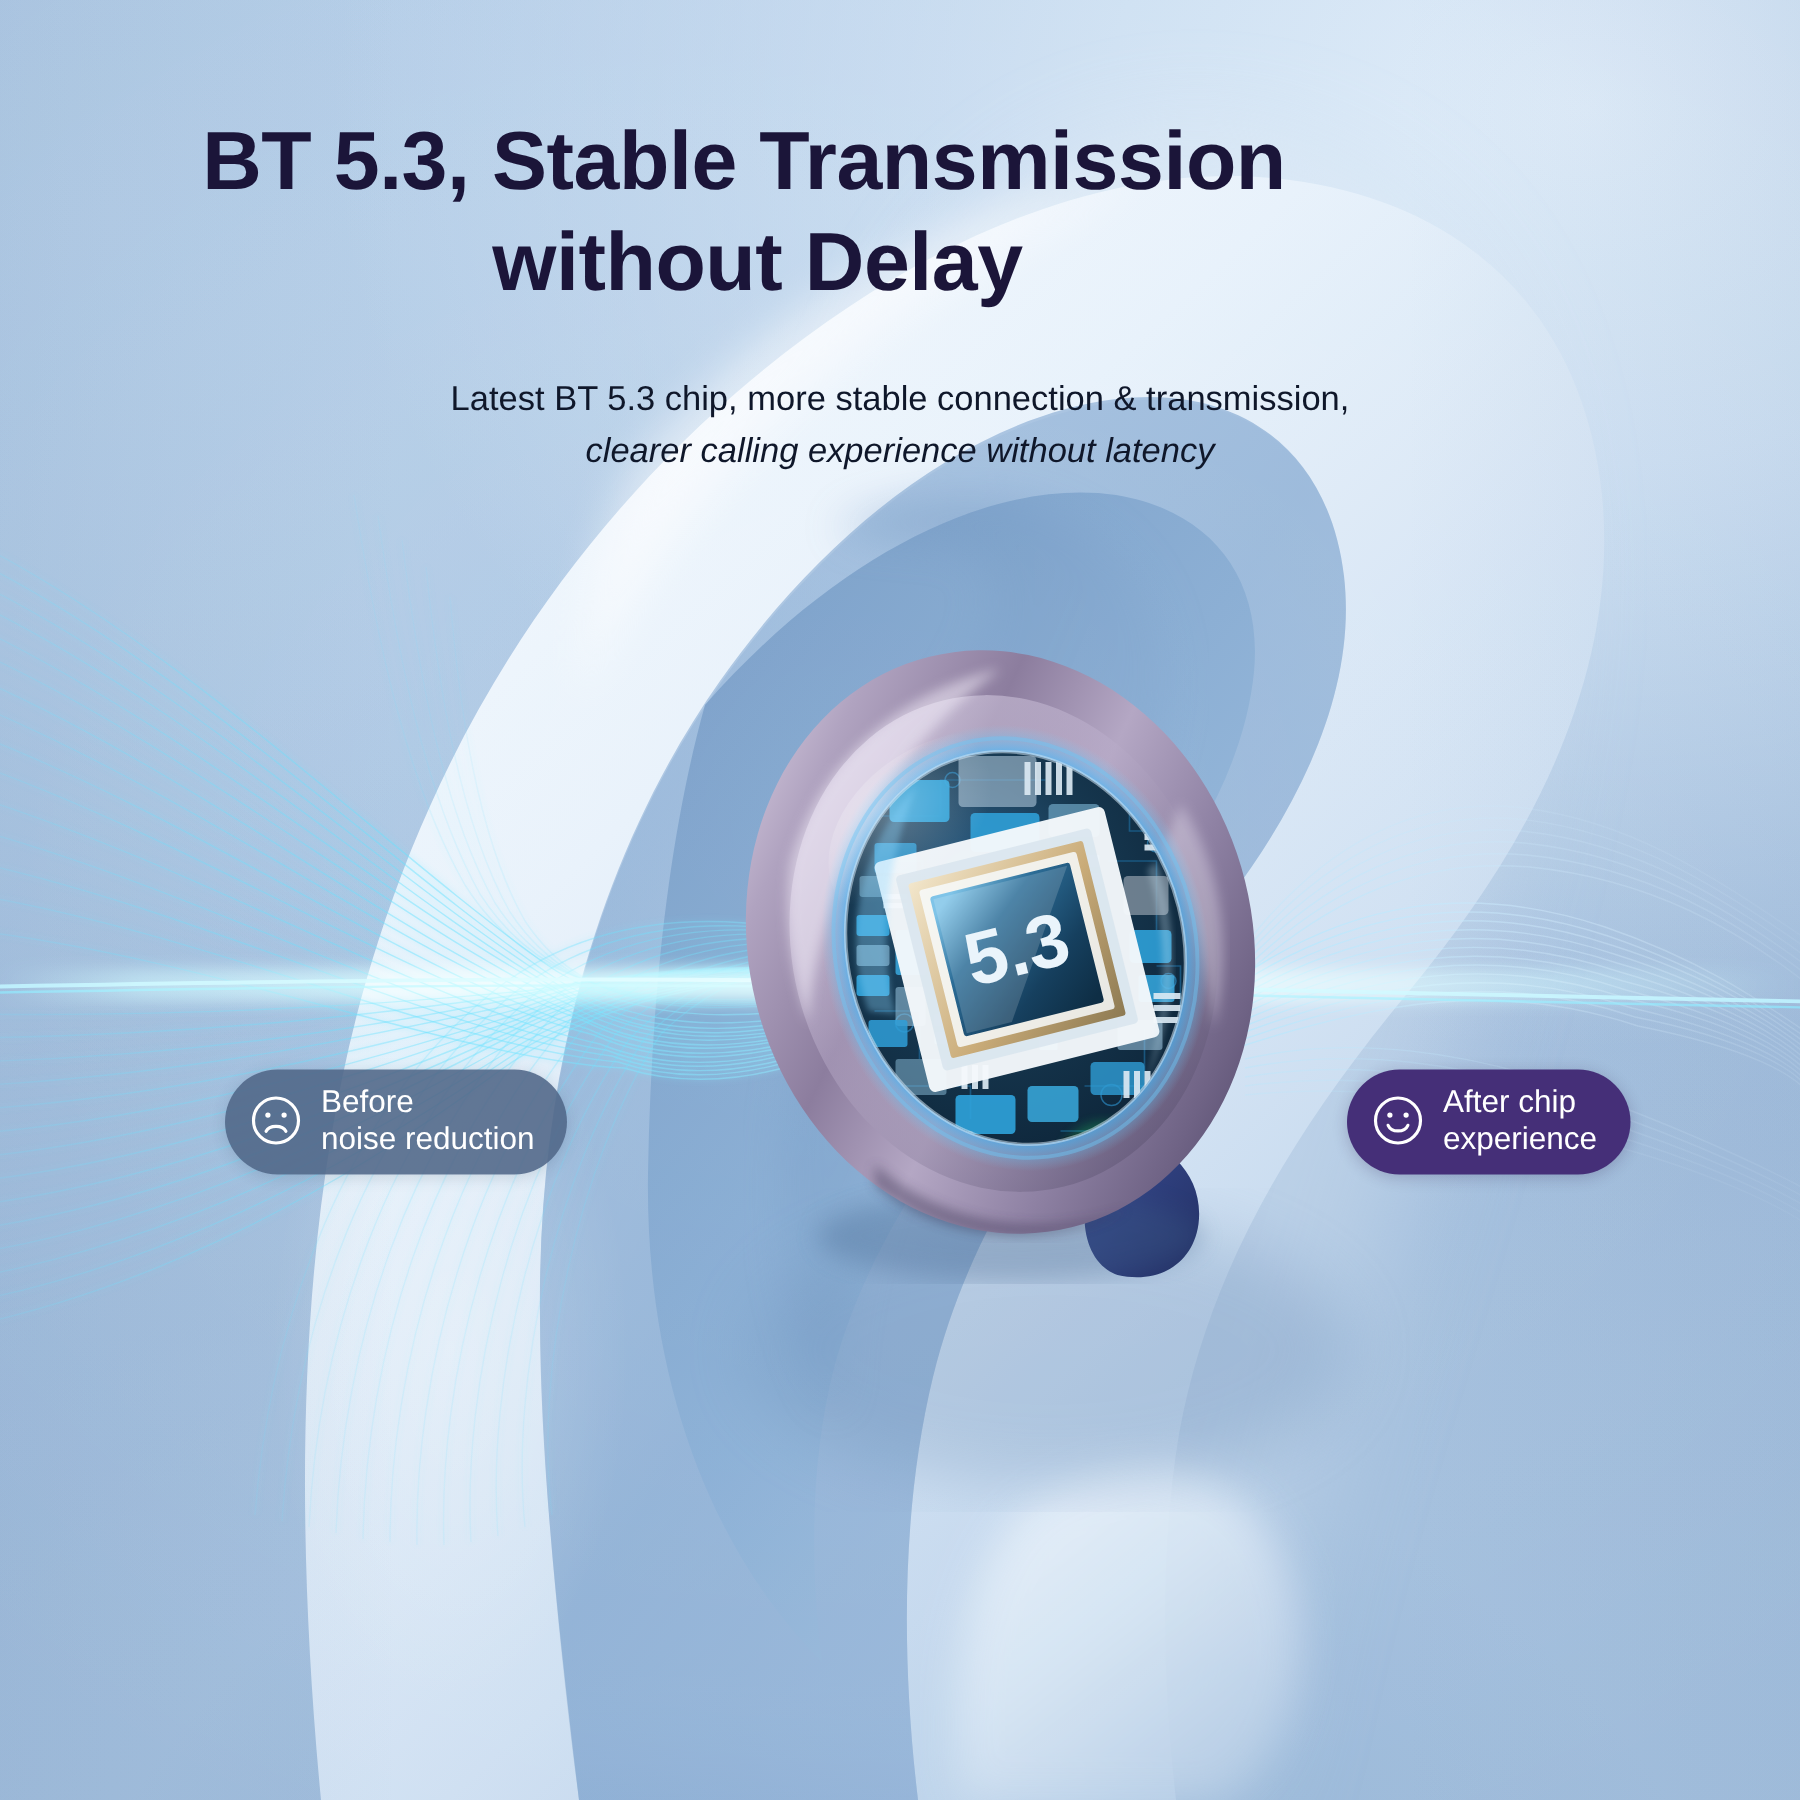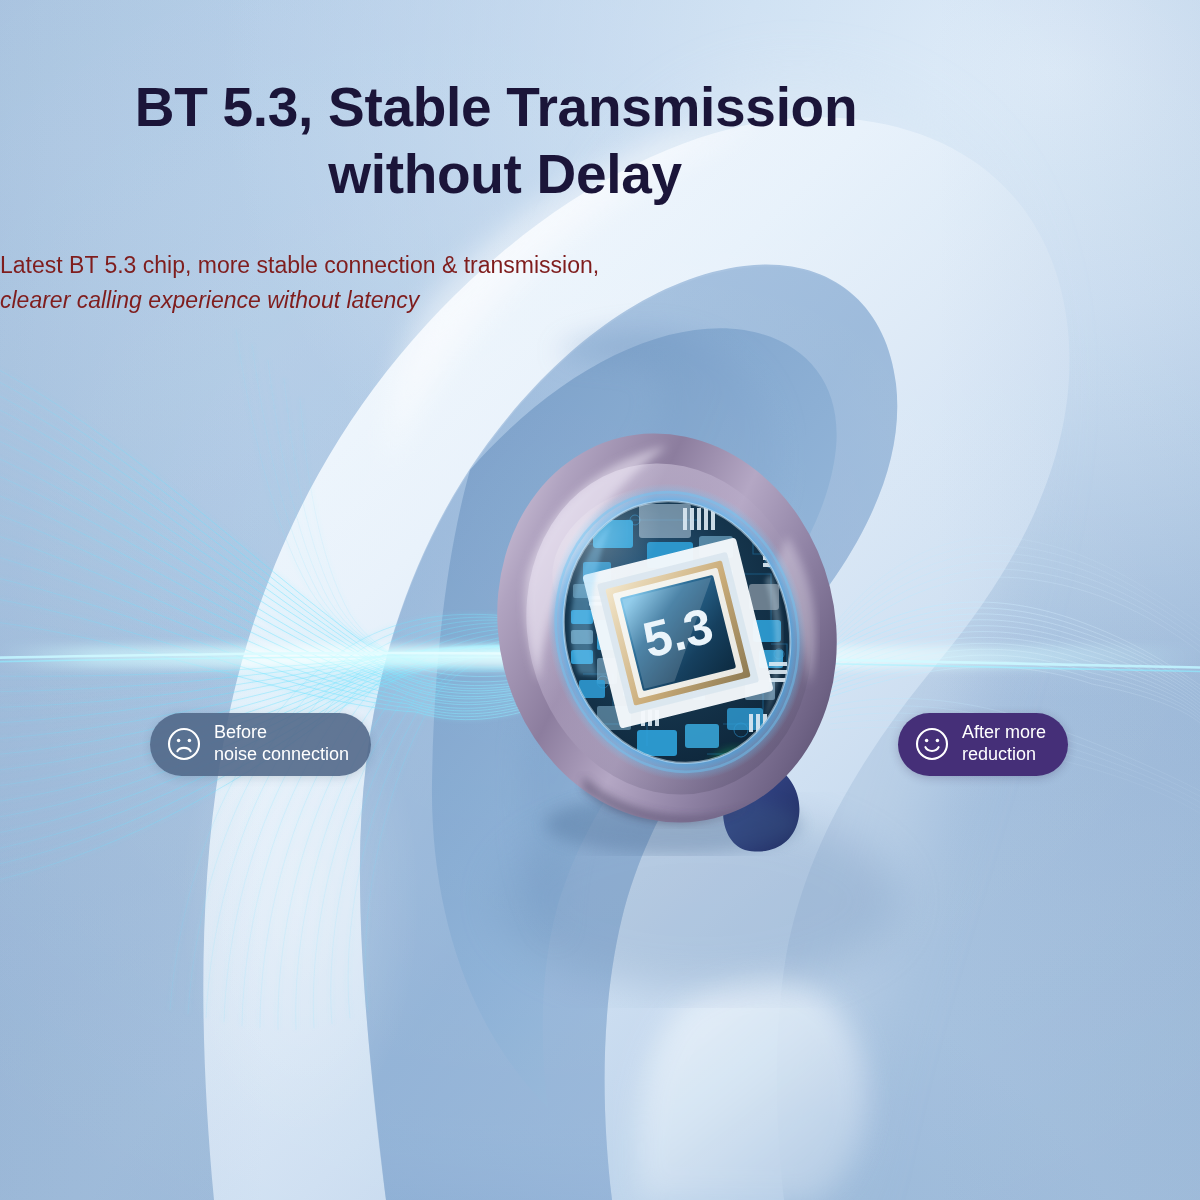--- a/index.html
+++ b/index.html
@@ -72,39 +72,40 @@
     text-align:center;
     font-size:55px; font-weight:bold;
     line-height:1.21;
     letter-spacing:-0.3px;
     color:#1b1539;
   }
   .headline .l2 { display:block;margin-left:18px; }
 
   .subtitle {
     position:absolute; left:0; top:248px; width:1200px;
+    text-align:center;
     font-size:23px; font-weight:normal;
     line-height:1.52;
-    color:#7f1d1d;
+    color:#0f172a;
   }
   .subtitle .s2 { display:block;font-style:italic; }
 
   
   .badge {
     position:absolute;
     display:flex; align-items:center;
     border-radius:38px;
     padding:9px 22px 11px 16px;
     gap:12px;
   }
   .badge .face { flex:0 0 auto; width:36px; height:36px; }
   .badge .face svg { display:block; width:36px; height:36px; }
   .badge .txt {
     color:#ffffff;
-    font-size:18px;
+    font-size:21px;
     line-height:1.20;
     white-space:nowrap;
   }
   .badge .txt .b2 { display:block; }
 
   .badge-before {
     left:150px; top:713px;
     background:rgba(78,101,134,0.88);
     box-shadow:0 2px 10px rgba(40,60,90,0.16);
   }
@@ -568,32 +569,32 @@
     <span class="face">
       <svg viewBox="0 0 36 36" xmlns="http://www.w3.org/2000/svg">
         <circle cx="18" cy="18" r="15" fill="none" stroke="#ffffff" stroke-width="2.1"></circle>
         <circle cx="12.6" cy="14.4" r="1.75" fill="#ffffff"></circle>
         <circle cx="23.4" cy="14.4" r="1.75" fill="#ffffff"></circle>
         <path d="M11.4 25.2 C13.6 20.8 22.4 20.8 24.6 25.2" fill="none" stroke="#ffffff" stroke-width="2.1" stroke-linecap="round"></path>
       </svg>
     </span>
     <span class="txt">
       <span>Before</span>
-      <span class="b2">noise connection</span>
+      <span class="b2">noise reduction</span>
     </span>
   </div>
 
   <div class="badge badge-after">
     <span class="face">
       <svg viewBox="0 0 36 36" xmlns="http://www.w3.org/2000/svg">
         <circle cx="18" cy="18" r="15" fill="none" stroke="#ffffff" stroke-width="2.1"></circle>
         <circle cx="12.6" cy="14.4" r="1.75" fill="#ffffff"></circle>
         <circle cx="23.4" cy="14.4" r="1.75" fill="#ffffff"></circle>
         <path d="M11.4 21.2 C13.6 26.2 22.4 26.2 24.6 21.2" fill="none" stroke="#ffffff" stroke-width="2.1" stroke-linecap="round"></path>
       </svg>
     </span>
     <span class="txt">
-      <span>After more</span>
-      <span class="b2">reduction</span>
+      <span>After chip</span>
+      <span class="b2">experience</span>
     </span>
   </div>
 
 </div>
 
 </body></html>

